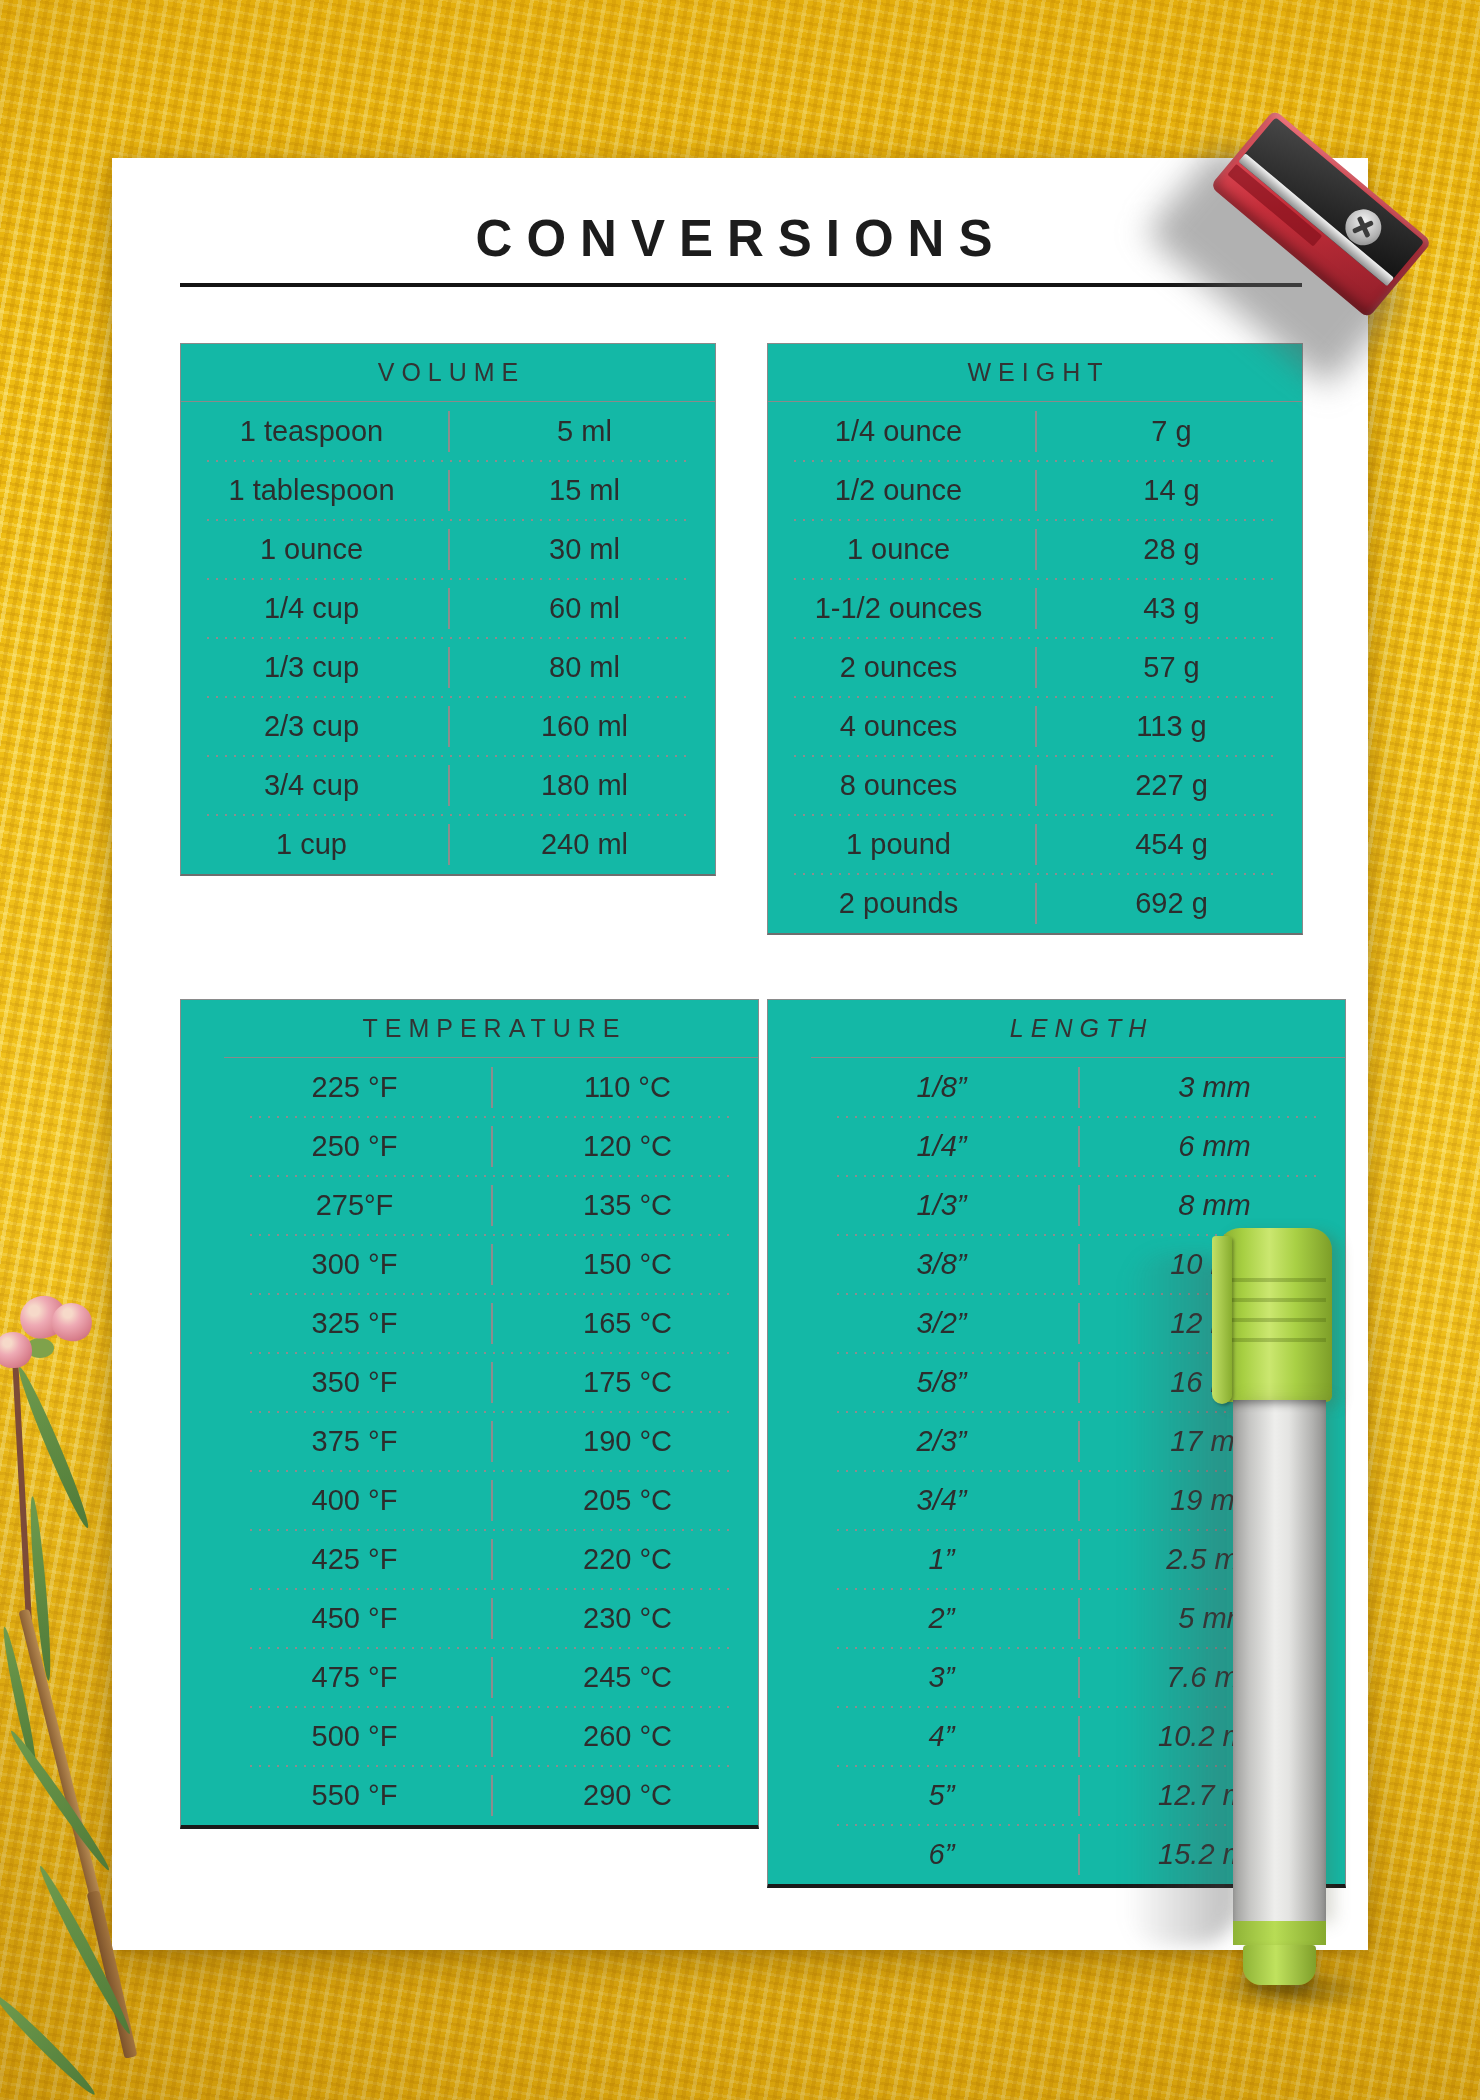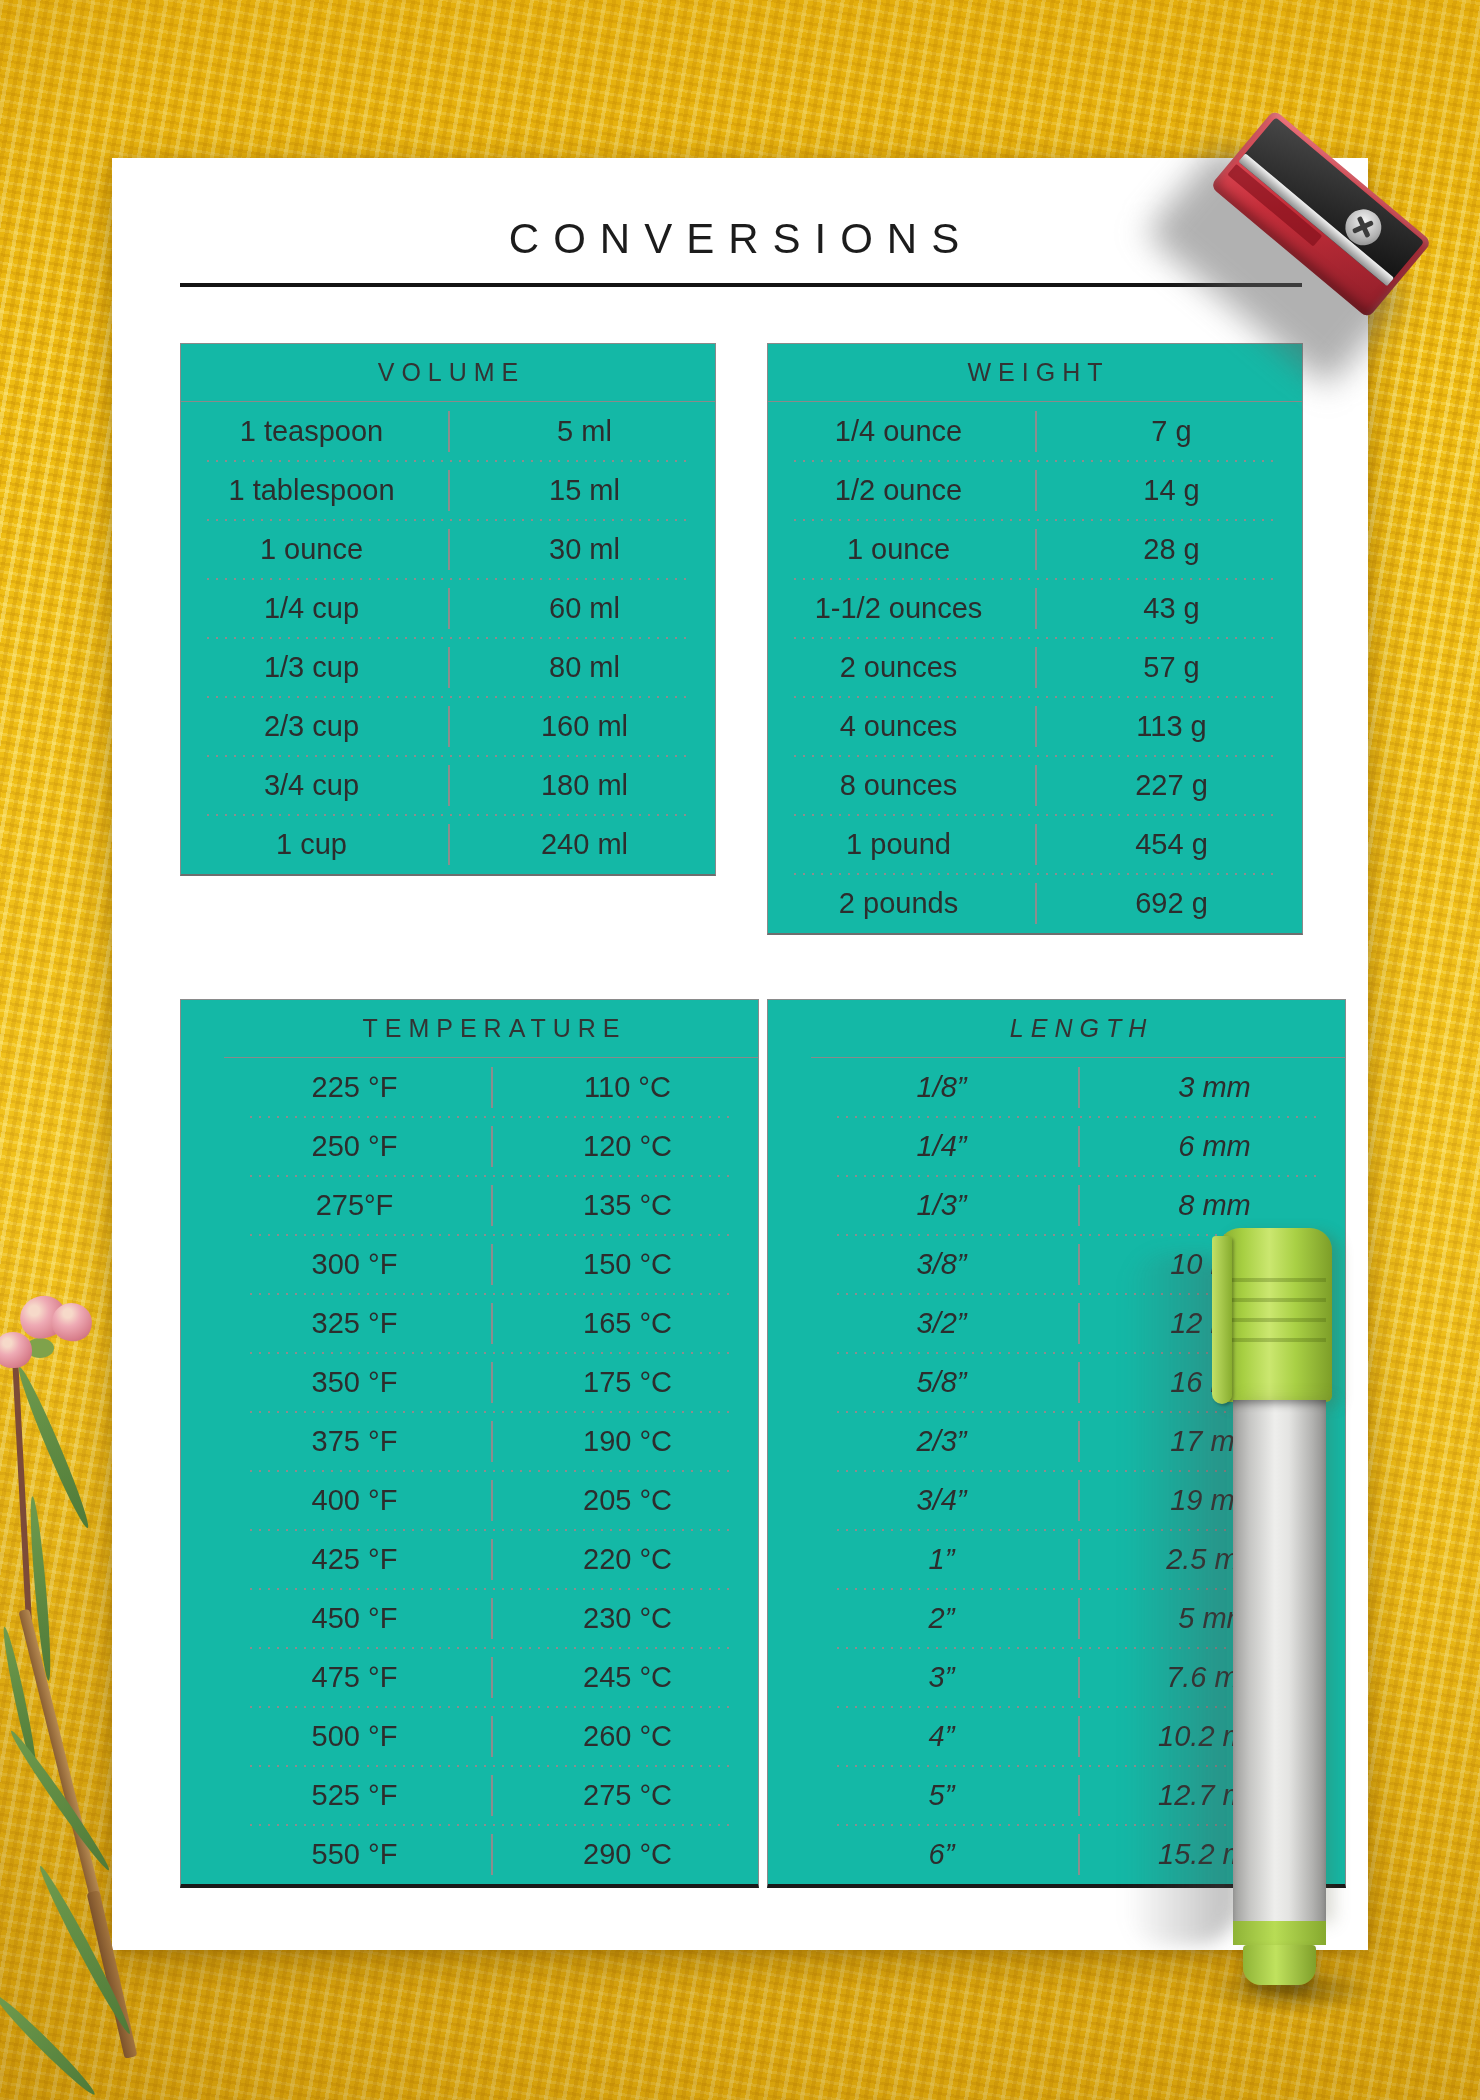--- a/index.html
+++ b/index.html
@@ -12,21 +12,21 @@
       repeating-linear-gradient(100deg, rgba(255,246,170,.40) 0 4px, rgba(0,0,0,0) 4px 9px, rgba(193,135,4,.28) 9px 13px, rgba(0,0,0,0) 13px 18px),
       repeating-linear-gradient(10deg, rgba(255,240,150,.30) 0 3px, rgba(0,0,0,0) 3px 8px, rgba(180,120,0,.22) 8px 11px, rgba(0,0,0,0) 11px 16px);
   }
   .abs{position:absolute;}
   .vignette{left:0;top:0;width:1480px;height:2100px;z-index:1;pointer-events:none;
     background:radial-gradient(120% 90% at 60% 35%, rgba(0,0,0,0) 55%, rgba(120,70,0,.30) 100%);}
   
   .paper{left:112px;top:158px;width:1256px;height:1792px;background:#ffffff;z-index:2;
     box-shadow:0 12px 42px rgba(125,82,0,.45), 0 2px 10px rgba(125,82,0,.30);}
   .page-title{left:68px;top:52px;width:1122px;height:58px;line-height:58px;margin:0;
-    text-align:center;font-size:42px;font-weight:400;letter-spacing:14px;color:#1c1c1c;}
+    text-align:center;font-size:51px;font-weight:700;letter-spacing:14px;color:#1c1c1c;}
   .title-rule{left:68px;top:125px;width:1122px;height:4px;background:#141414;}
   
   .tbl{width:534px;border:1px solid #8a8a8a;background:#14b8a6;}
   .tbl.top-group{border-bottom:2px solid #6e6e6e;}
   .tbl.bottom-group{border-bottom:4px solid #191919;padding-left:43px;}
   .tbl header{display:block;height:57px;line-height:57px;border-bottom:1px solid #8a8a8a;
     text-align:center;font-size:25px;letter-spacing:7px;color:#333;padding-left:7px;}
   .trow{position:relative;display:flex;height:59px;align-items:center;gap:12px;}
   .tcell{flex:1 1 50%;text-align:center;font-size:29px;color:#2d2d2d;}
   .vdiv{position:absolute;left:50%;top:9px;bottom:9px;width:2px;background:#8d8d8d;}
@@ -265,25 +265,20 @@
         <div class="trow">
           <div class="tcell">475 °F</div>
           <div class="tcell">245 °C</div>
           <div class="vdiv"></div>
         </div>
         <div class="trow">
           <div class="tcell">500 °F</div>
           <div class="tcell">260 °C</div>
           <div class="vdiv"></div>
         </div>
-        <div class="trow">
-          <div class="tcell">525 °F</div>
-          <div class="tcell">275 °C</div>
-          <div class="vdiv"></div>
-        </div>
         <div class="trow last">
           <div class="tcell">550 °F</div>
           <div class="tcell">290 °C</div>
           <div class="vdiv"></div>
         </div>
       </div>
   </section>
 
   <section class="abs tbl bottom-group tbl-length">
     <header>

